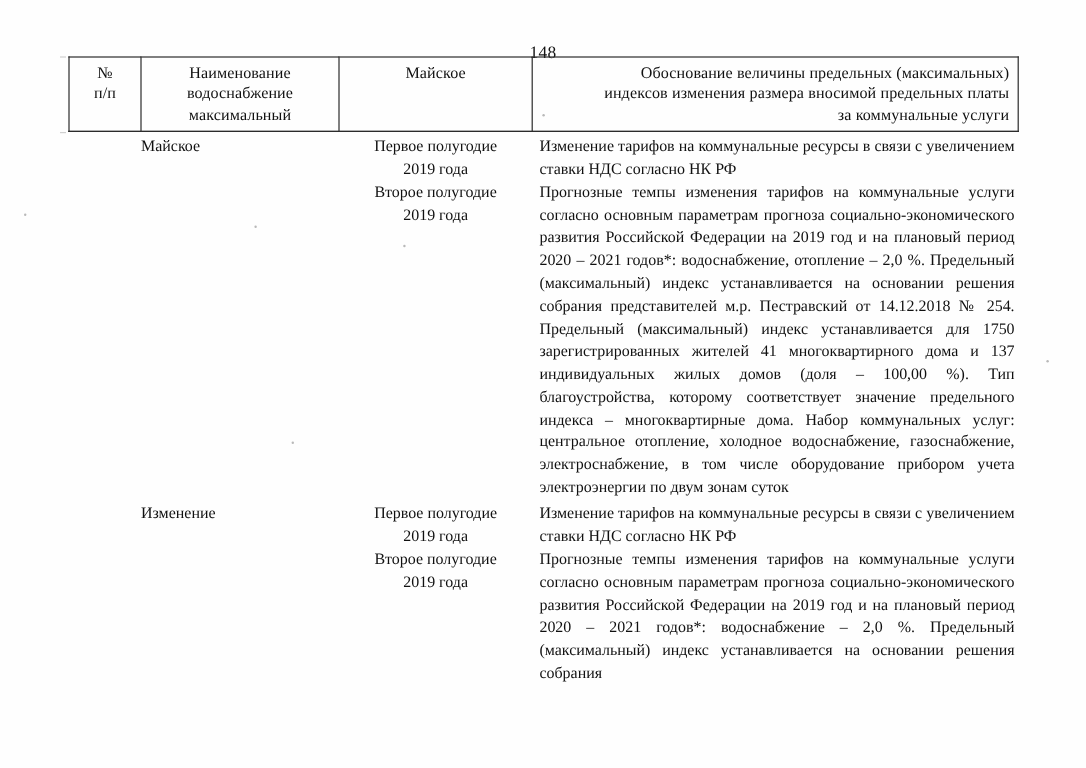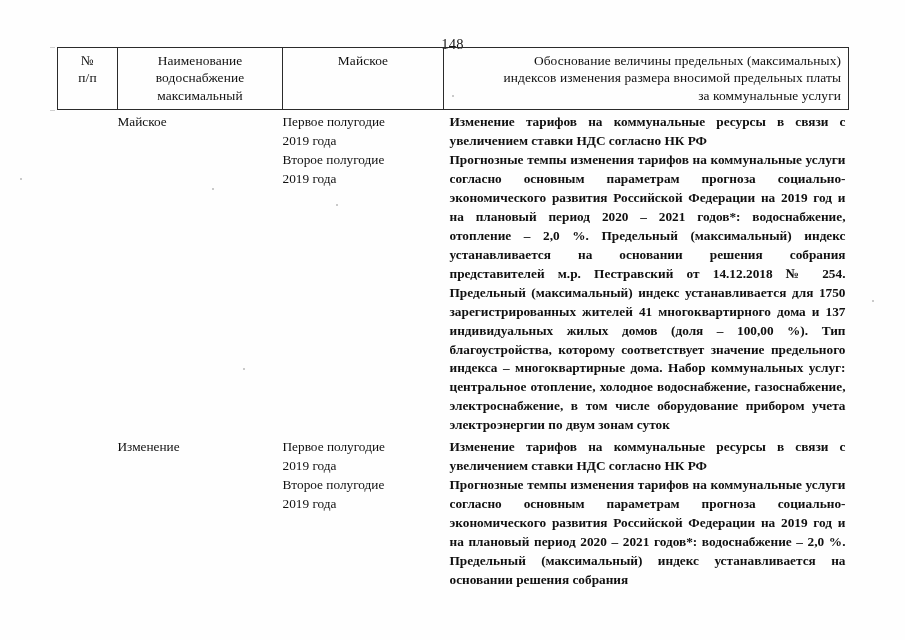--- a/index.html
+++ b/index.html
@@ -70,33 +70,32 @@
     text-align: center;
     font-size: 13.3px;
   }
   td.cell-name {
     text-align: left;
     padding-top: 3px;
     line-height: 1.42;
     font-size: 13.3px;
   }
   td.cell-period {
-    text-align: left;
+    text-align: center;
     padding-top: 3px;
     line-height: 1.42;
     font-size: 13.3px;
   }
   td.cell-just {
     text-align: justify;
     text-align-last: left;
     padding: 3px 3px 0 6px;
     line-height: 1.425;
     font-size: 13.3px;
     hyphens: manual;
-    font-weight: bold;
   }
   .para {
     margin: 0;
     text-align: justify;
     text-align-last: left;
   }
   .para.lastline-left { text-align-last: left; }
   .period-line { display: block; }
 
   

